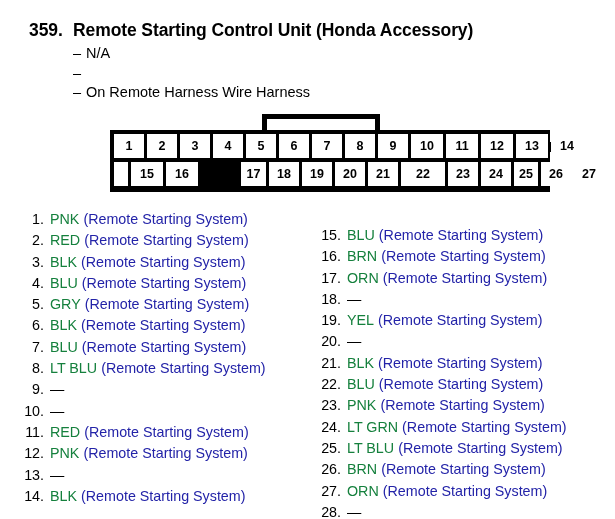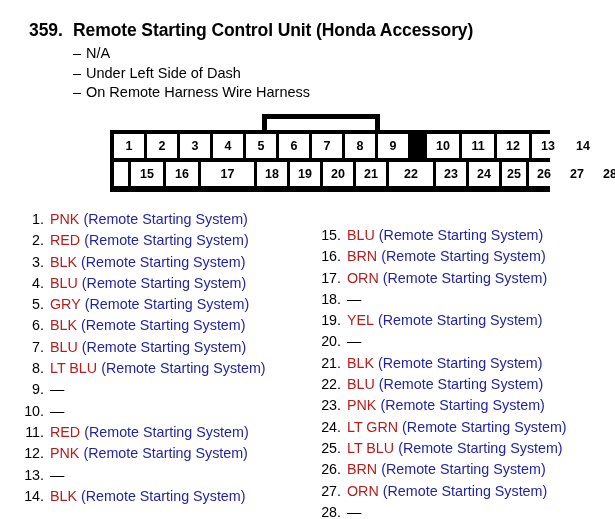--- a/index.html
+++ b/index.html
@@ -156,21 +156,21 @@
     white-space: nowrap;
     height: 21.3px;
   }
   .pin-num {
     flex: 0 0 30px;
     text-align: right;
     padding-right: 6px;
     color: #000;
   }
   .pin-color {
-    color: #b91c1c;
+    color: #15803d;
     padding-right: 4px;
   }
   .pin-system {
     color: #2323a8;
   }
   .pin-empty {
     color: #000;
   }
 </style>
 </head>
@@ -181,21 +181,20 @@
     <span class="title-number">359.</span>
     <span class="title-text">Remote Starting Control Unit (Honda Accessory)</span>
   </div>
   <div class="sub-lines">
       <div class="sub-line">
         <span class="sub-dash">–</span>
         <span>N/A</span>
       </div>
       <div class="sub-line">
         <span class="sub-dash">–</span>
-        <span>Under Left Side of Dash</span>
       </div>
       <div class="sub-line">
         <span class="sub-dash">–</span>
         <span>On Remote Harness Wire Harness</span>
       </div>
     </div>
 </div>
 
 <div id="connector">
   <div class="latch">
@@ -210,32 +209,32 @@
   <div class="pin-row top" id="pin-row-top">
       <div class="pin" style="width: 30px;">1</div>
       <div class="pin" style="width: 30px;">2</div>
       <div class="pin" style="width: 30px;">3</div>
       <div class="pin" style="width: 30px;">4</div>
       <div class="pin" style="width: 30px;">5</div>
       <div class="pin" style="width: 30px;">6</div>
       <div class="pin" style="width: 30px;">7</div>
       <div class="pin" style="width: 30px;">8</div>
       <div class="pin" style="width: 30px;">9</div>
-      <div class="pin" style="width: 32px; margin-left: 16px;">10</div>
+      <div class="pin" style="width: 32px;">10</div>
       <div class="pin" style="width: 32px;">11</div>
       <div class="pin" style="width: 32px;">12</div>
       <div class="pin" style="width: 32px;">13</div>
       <div class="pin" style="width: 32px;">14</div>
       <div class="pin blank" style="width: 14px;"></div>
     </div>
   <div class="pin-row bottom" id="pin-row-bottom">
       <div class="pin blank" style="width: 14px;"></div>
       <div class="pin" style="width: 32px;">15</div>
       <div class="pin" style="width: 32px;">16</div>
-      <div class="pin" style="width: 53px;">17</div>
+      <div class="pin" style="width: 25px; margin-left: 40px;">17</div>
       <div class="pin" style="width: 30px;">18</div>
       <div class="pin" style="width: 30px;">19</div>
       <div class="pin" style="width: 30px;">20</div>
       <div class="pin" style="width: 30px;">21</div>
       <div class="pin" style="width: 44px;">22</div>
       <div class="pin" style="width: 30px;">23</div>
       <div class="pin" style="width: 30px;">24</div>
       <div class="pin" style="width: 24px;">25</div>
       <div class="pin" style="width: 30px;">26</div>
       <div class="pin" style="width: 30px;">27</div>

